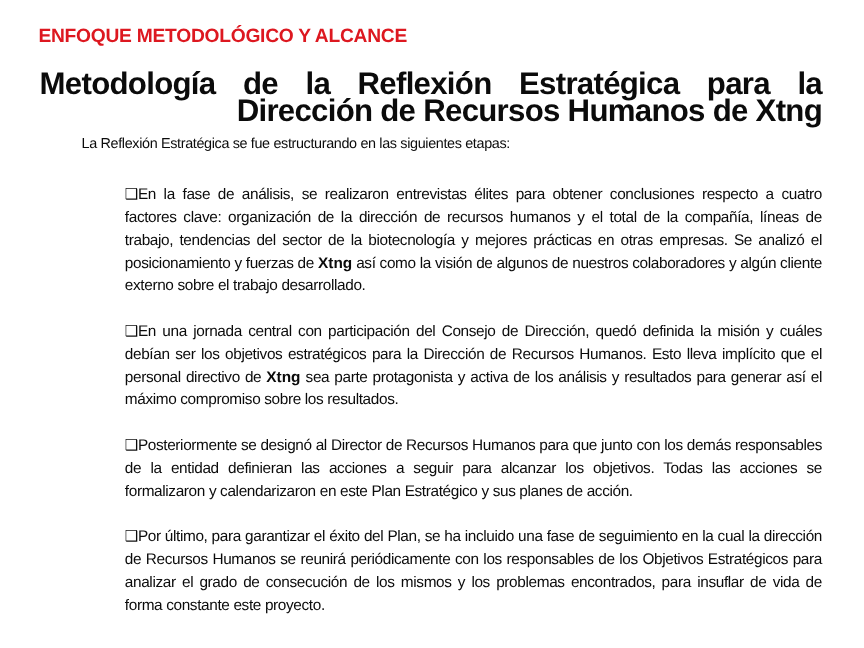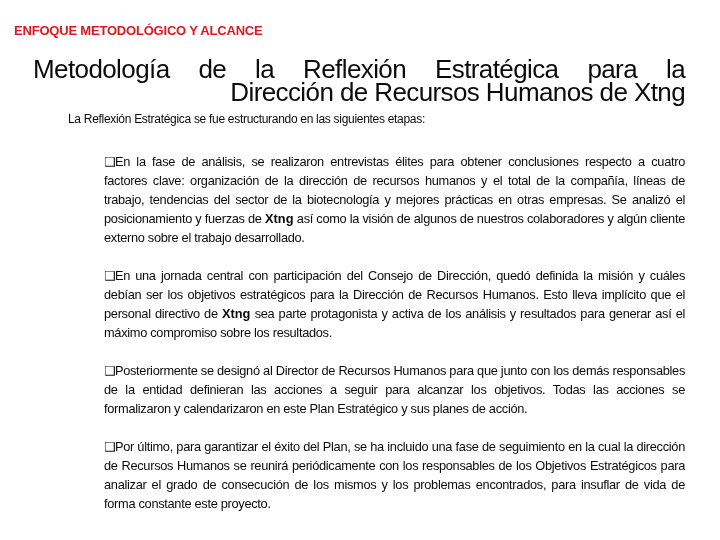--- a/index.html
+++ b/index.html
@@ -12,32 +12,32 @@
   .slide {
     position: relative;
     width: 720px;
     height: 540px;
     background: var(--background);
     overflow: hidden;
     font-family: "Liberation Sans", sans-serif;
     color: var(--text);
   }
   .eyebrow {
-    margin: 24px 0 0 14px;
-    font-size: 13px;
+    margin: 24px 0 0 32px;
+    font-size: 16px;
     font-weight: bold;
     letter-spacing: -0.2px;
     line-height: 14px;
     color: var(--accent-red);
   }
   .title {
     margin: 20px 35px 0 33px;
     width: 652px;
     font-size: 26px;
-    font-weight: normal;
+    font-weight: bold;
     line-height: 23px;
     letter-spacing: -0.6px;
     color: var(--text);
   }
   .title-l1 {
     text-align: justify;
     text-align-last: justify;
     white-space: nowrap;
   }
   .title-l2 {

